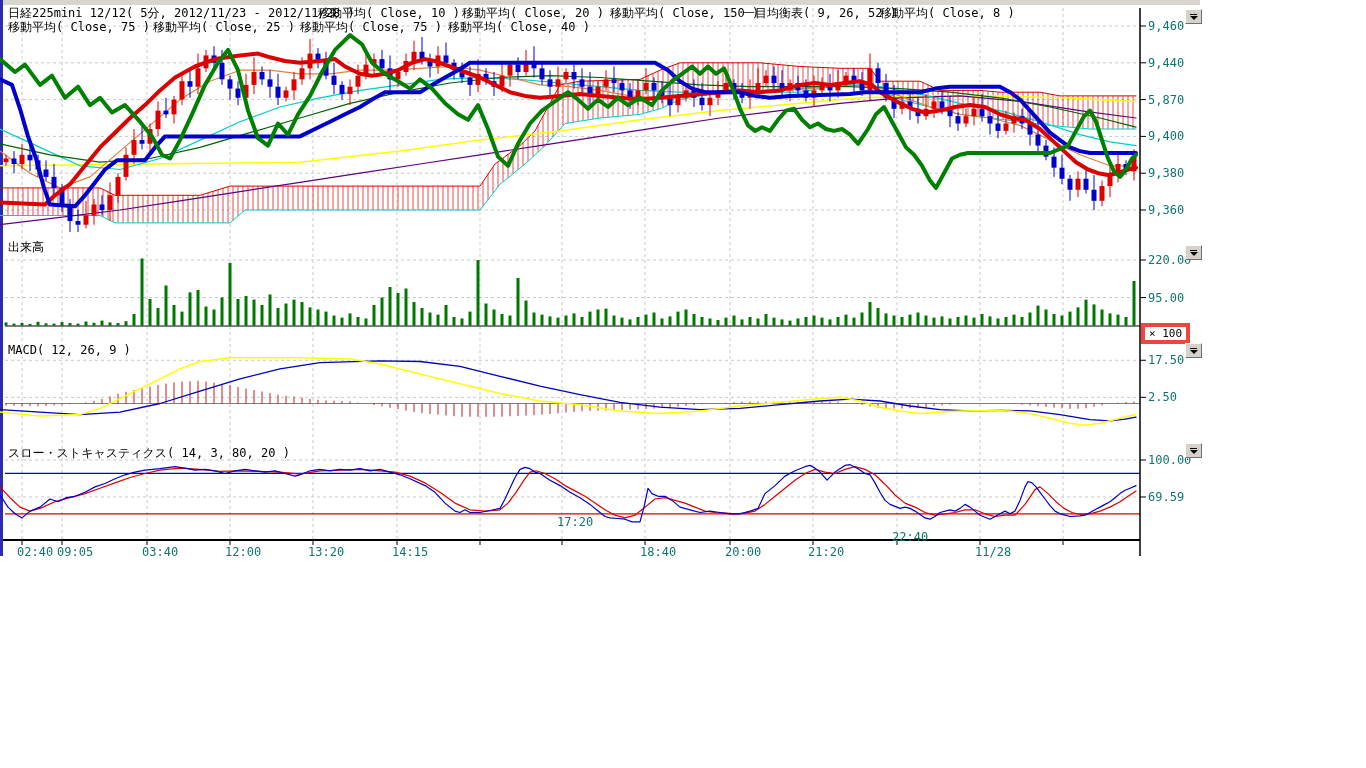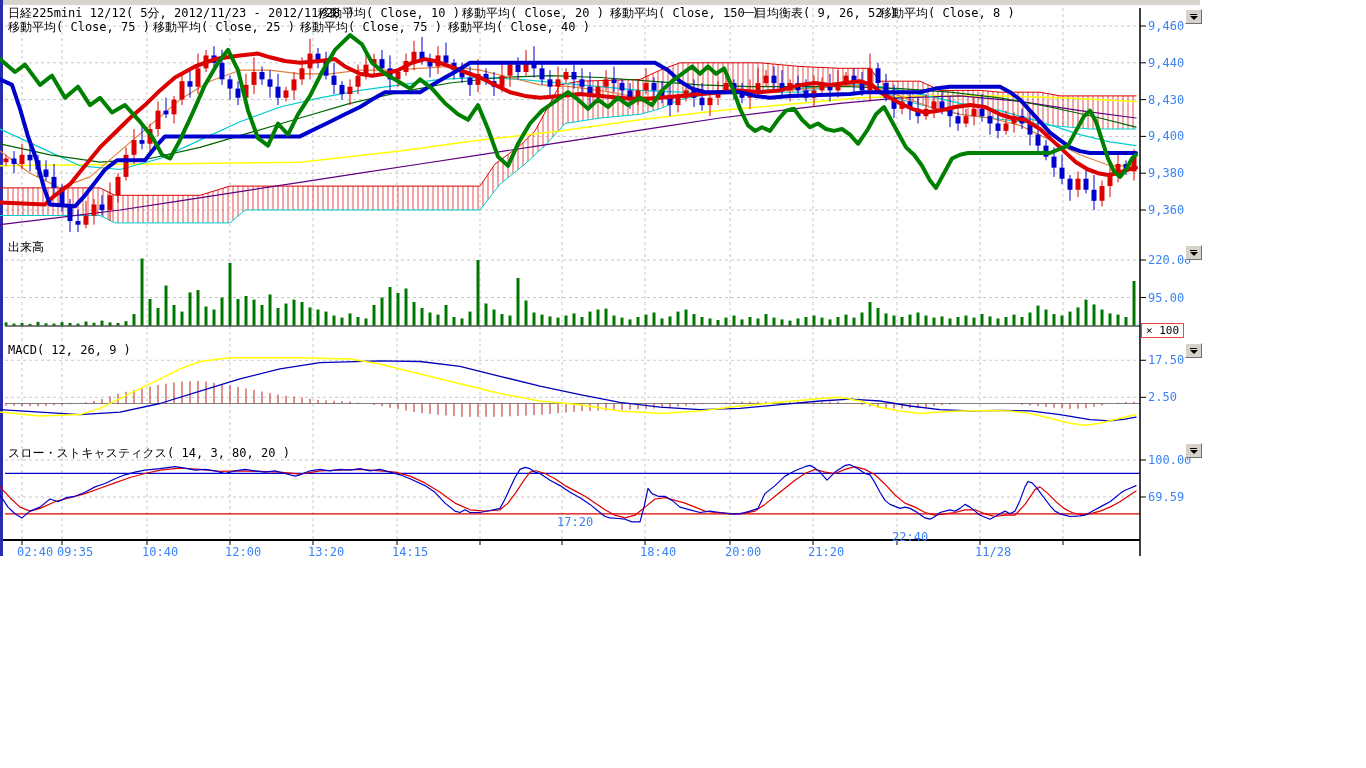--- a/index.html
+++ b/index.html
@@ -2,28 +2,28 @@
 <html><head>
 <meta charset="utf-8">
 <style>
   html,body{margin:0;padding:0;background:#ffffff;}
   #screen{position:relative;width:1366px;height:768px;background:#ffffff;overflow:hidden;
           font-family:"DejaVu Sans Mono","Liberation Mono",monospace;text-decoration:underline;}
   #left-edge{position:absolute;left:0;top:0;width:3px;height:556px;background:#2b2bb0;}
   #top-strip{position:absolute;left:3px;top:0;width:1197px;height:5px;background:#d8d4ce;border-bottom:1px solid #ffffff;}
   #chart-svg{position:absolute;left:0;top:0;}
   .lbl{position:absolute;color:#000;font-size:12px;line-height:13px;white-space:pre;}
-  .axis-lbl{position:absolute;color:#3b82f6;font-size:12px;line-height:12px;white-space:pre;}
+  .axis-lbl{position:absolute;color:#0f766e;font-size:12px;line-height:12px;white-space:pre;}
   .combo-btn{position:absolute;left:1185px;width:15px;height:13px;background:#d6d2ca;
              border-top:1px solid #fff;border-left:1px solid #fff;
              border-right:1px solid #6f6f6f;border-bottom:1px solid #6f6f6f;
              display:flex;align-items:center;justify-content:center;flex-direction:column;cursor:pointer;}
   .combo-btn .bar{width:7px;height:1px;background:#000;margin-bottom:1px;}
   .combo-btn .tri{width:0;height:0;border-left:4px solid transparent;border-right:4px solid transparent;border-top:4px solid #000;}
-  #multiplier-badge{position:absolute;left:1141px;top:323px;border:1px solid #ef4444;background:#fff;
+  #multiplier-badge{position:absolute;left:1141px;top:323px;border:4px solid #ef4444;background:#fff;
                     font-size:11px;line-height:13px;padding:0 4px;color:#000;}
 </style>
 </head>
 <body>
 
 <div id="screen">
   <div id="left-edge"></div>
   <div id="top-strip"></div>
 
   <svg id="chart-svg" width="1210" height="580">
@@ -899,35 +899,35 @@
       <span class="lbl" style="left: 448px; top: 21px;">移動平均( Close, 40 )</span>
     </div>
 
   <span class="lbl" style="left:8px;top:241px;">出来高</span>
   <span class="lbl" style="left:8px;top:344px;text-align:right;">MACD( 12, 26, 9 )</span>
   <span class="lbl" style="left:8px;top:447px;">スロー・ストキャスティクス( 14, 3, 80, 20 )</span>
 
   <div id="right-axis-labels">
       <span class="axis-lbl" style="left: 1148px; top: 20px;">9,460</span>
       <span class="axis-lbl" style="left: 1148px; top: 56.8px;">9,440</span>
-      <span class="axis-lbl" style="left: 1148px; top: 93.6px;">8,430</span>
+      <span class="axis-lbl" style="left: 1148px; top: 93.6px;">5,870</span>
       <span class="axis-lbl" style="left: 1148px; top: 130.4px;">9,400</span>
       <span class="axis-lbl" style="left: 1148px; top: 167.2px;">9,380</span>
       <span class="axis-lbl" style="left: 1148px; top: 204px;">9,360</span>
       <span class="axis-lbl" style="left: 1148px; top: 254px;">220.00</span>
       <span class="axis-lbl" style="left: 1148px; top: 291.5px;">95.00</span>
       <span class="axis-lbl" style="left: 1148px; top: 354.275px;">17.50</span>
       <span class="axis-lbl" style="left: 1148px; top: 391.325px;">2.50</span>
       <span class="axis-lbl" style="left: 1148px; top: 454px;">100.00</span>
       <span class="axis-lbl" style="left: 1148px; top: 490.998px;">69.59</span>
     </div>
   <div id="time-axis-labels">
       <span class="axis-lbl" style="left: 17px; top: 546px;">02:40</span>
-      <span class="axis-lbl" style="left: 57px; top: 546px;">09:35</span>
-      <span class="axis-lbl" style="left: 142px; top: 546px;">10:40</span>
+      <span class="axis-lbl" style="left: 57px; top: 546px;">09:05</span>
+      <span class="axis-lbl" style="left: 142px; top: 546px;">03:40</span>
       <span class="axis-lbl" style="left: 225px; top: 546px;">12:00</span>
       <span class="axis-lbl" style="left: 308px; top: 546px;">13:20</span>
       <span class="axis-lbl" style="left: 392px; top: 546px;">14:15</span>
       <span class="axis-lbl" style="left: 557px; top: 516px;">17:20</span>
       <span class="axis-lbl" style="left: 640px; top: 546px;">18:40</span>
       <span class="axis-lbl" style="left: 725px; top: 546px;">20:00</span>
       <span class="axis-lbl" style="left: 808px; top: 546px;">21:20</span>
       <span class="axis-lbl" style="left: 892px; top: 531px;">22:40</span>
       <span class="axis-lbl" style="left: 975px; top: 546px;">11/28</span>
     </div>

